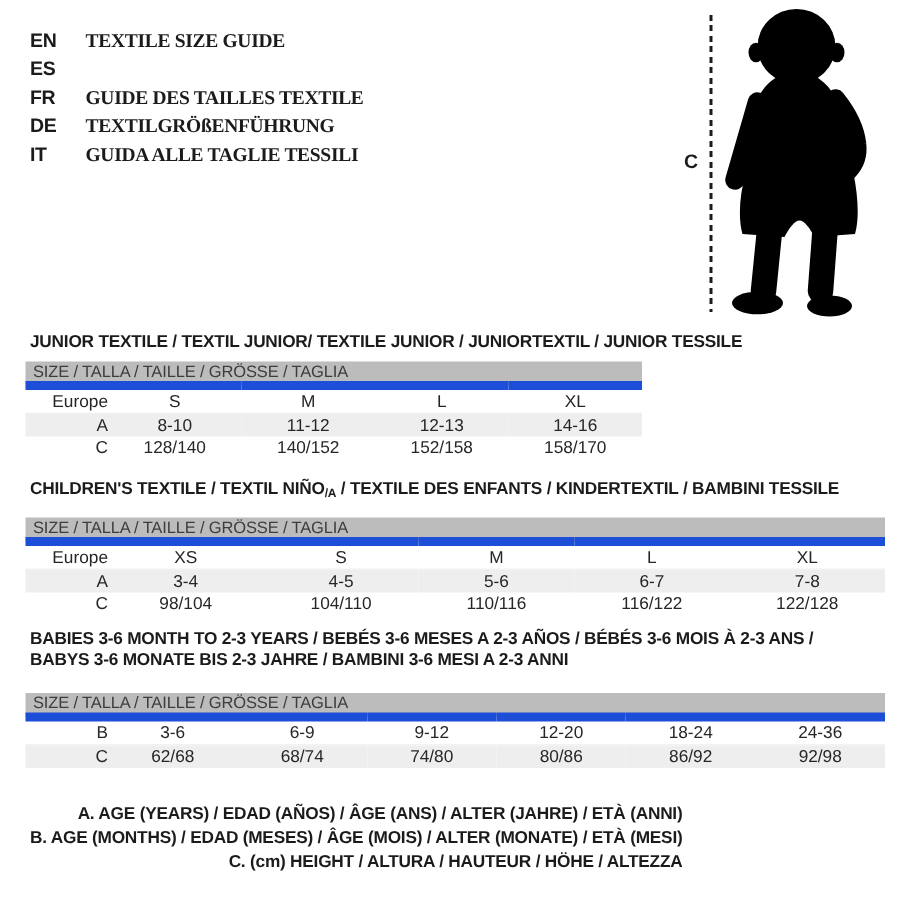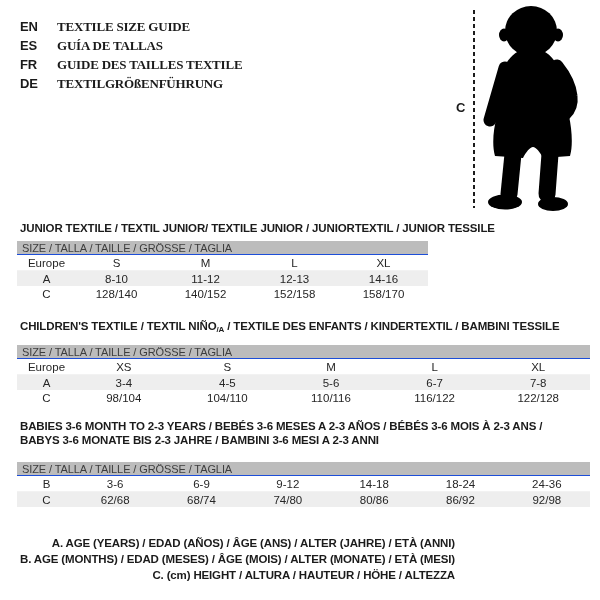--- a/index.html
+++ b/index.html
@@ -30,26 +30,26 @@
   #t3-title{top:419px;}
   
   table.sizes{
     position:absolute;border-collapse:collapse;table-layout:fixed;
     font-size:11.5px;color:#262626;
   }
   #t1{left:17px;top:241px;width:411px;}
   #t2{left:17px;top:345px;width:573px;}
   #t3{left:17px;top:462px;width:573px;}
   th.bar{
-    background:var(--bar-bg,#bcbcbc);border-bottom:1px solid #1d4ed8;
+    background:var(--bar-bg,#bcbcbc);border-bottom:6px solid #1d4ed8;
     text-align:left;font-weight:normal;color:#3d3d3d;font-size:11px;
     height:13px;padding:0 0 0 5px;letter-spacing:-0.1px;white-space:nowrap;
   }
   td{height:15px;text-align:center;padding:0;white-space:nowrap;}
-  td.rowlabel{text-align:center;padding-left:4px;}
+  td.rowlabel{text-align:right;padding-left:4px;}
   tbody tr:nth-child(2){background:var(--shade-bg,#eeeeee);}
   tbody tr:first-child td{border-bottom:1px solid #f2f2f2;}
   
   .footnotes{position:absolute;left:20px;top:535px;}
   .footnote-line{
     font-size:11.5px;font-weight:bold;line-height:16px;
     letter-spacing:-0.15px;white-space:nowrap;text-align:right;
   }
 </style>
 </head>
@@ -57,29 +57,32 @@
 
 <div class="canvas">
 
   <div class="lang-block">
     <div class="lang-row">
       <span class="lang-code">EN</span>
       <span class="lang-label">TEXTILE SIZE GUIDE</span>
     </div>
     <div class="lang-row">
       <span class="lang-code">ES</span>
-      <span class="lang-label">GUÍA DE TALLAS</span>
     </div>
     <div class="lang-row">
       <span class="lang-code">FR</span>
       <span class="lang-label">GUIDE DES TAILLES TEXTILE</span>
     </div>
     <div class="lang-row">
       <span class="lang-code">DE</span>
       <span class="lang-label">TEXTILGRÖßENFÜHRUNG</span>
+    </div>
+    <div class="lang-row">
+      <span class="lang-code">IT</span>
+      <span class="lang-label">GUIDA ALLE TAGLIE TESSILI</span>
     </div>
   </div>
 
   <div class="measure-line"></div>
   <div class="measure-label">C</div>
 
   <svg class="toddler" viewBox="0 0 105 210" xmlns="http://www.w3.org/2000/svg" aria-hidden="true">
     <g fill="#000000">
       <ellipse cx="50" cy="27" rx="26" ry="25"></ellipse>
       <ellipse cx="23" cy="31" rx="5" ry="6.5"></ellipse>
@@ -197,21 +200,21 @@
       <tr>
           <th class="bar" colspan="7">SIZE / TALLA / TAILLE / GRÖSSE / TAGLIA</th>
         </tr>
     </thead>
     <tbody>
         <tr>
           <td class="rowlabel">B</td>
           <td>3-6</td>
           <td>6-9</td>
           <td>9-12</td>
-          <td>14-18</td>
+          <td>12-20</td>
           <td>18-24</td>
           <td>24-36</td>
         </tr>
         <tr>
           <td class="rowlabel">C</td>
           <td>62/68</td>
           <td>68/74</td>
           <td>74/80</td>
           <td>80/86</td>
           <td>86/92</td>

